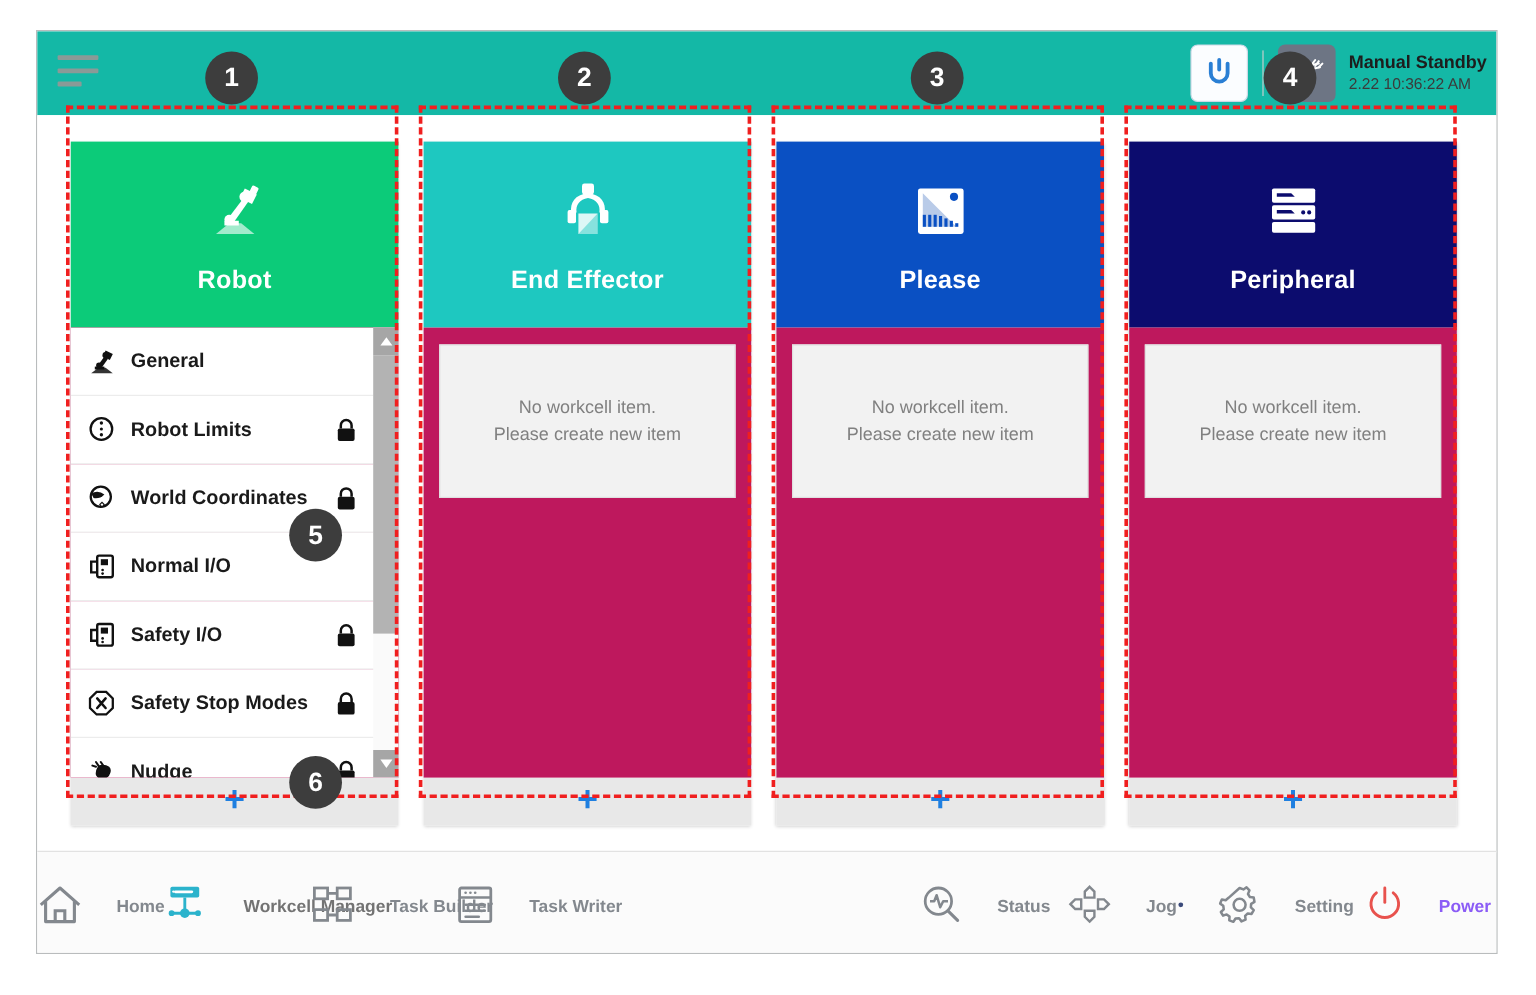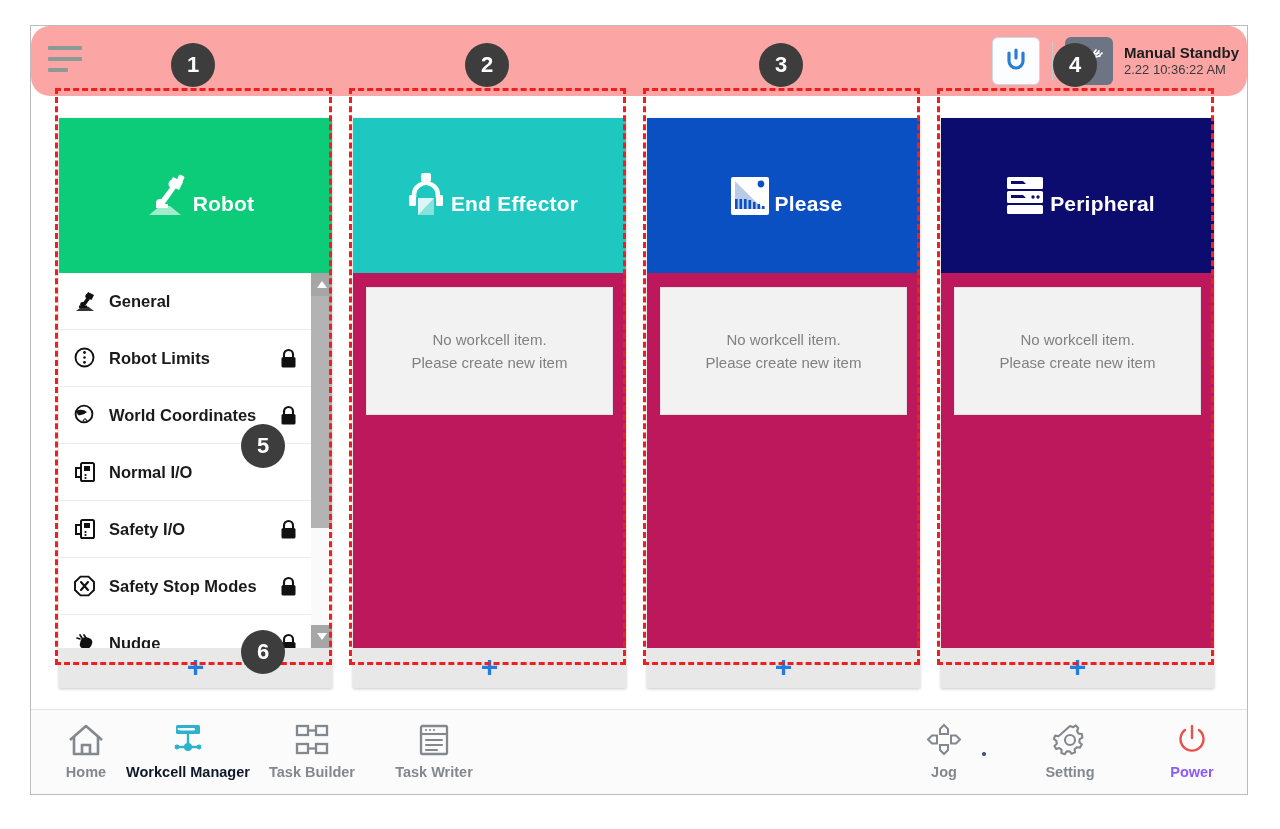--- a/index.html
+++ b/index.html
@@ -14,22 +14,21 @@
     width: 1218px; height: 770px;
     background: #ffffff;
     border: 1px solid #b9bcbd;
     overflow: hidden;
   }
 
   
   .header {
     position: absolute; left: 0; top: 0;
     width: 100%; height: 70px;
-    background: #fca5a5;
-    border-radius: 19px;
+    background: #14b8a6;
   }
   .hamburger {
     position: absolute; left: 17px; top: 16px;
     width: 40px; height: 34px;
     display: flex; flex-direction: column; justify-content: center; gap: 7px;
     cursor: pointer;
   }
   .hamburger i { display:block; height: 4px; background: #8a9a97; border-radius: 1px; }
   .hamburger i:nth-child(1) { width: 34px; }
   .hamburger i:nth-child(2) { width: 34px; }
@@ -76,21 +75,21 @@
     box-shadow: 0 1px 3px rgba(0,0,0,0.22);
     display: flex; flex-direction: column;
   }
   #card-0 { left: 28px; }
   #card-1 { left: 322px; }
   #card-2 { left: 616px; }
   #card-3 { left: 910px; }
 
   .card-head {
     height: 155px; flex: 0 0 155px;
-    display: flex; flex-direction: row;
+    display: flex; flex-direction: column;
     align-items: center; justify-content: center;
     cursor: pointer;
   }
   .card-head .ci { height: 60px; display:flex; align-items:center; justify-content:center; }
   .card-head .ct {
     margin-top: 16px;
     font-size: 21px; font-weight: bold; color: #ffffff;
     letter-spacing: .2px;
   }
 
@@ -154,29 +153,30 @@
   
   .botnav {
     position: absolute; left: 0; bottom: 0;
     width: 100%; height: 85px;
     background: #fbfbfb;
     border-top: 1px solid #e2e2e2;
   }
   .nav-item {
     position: absolute; top: 10px;
     width: 110px; height: 68px;
-    display: flex; flex-direction: column; align-items: center; justify-content: flex-start;
+    display: flex; flex-direction: row; align-items: center; justify-content: flex-start;
     cursor: pointer;
+    gap: 28px;
   }
   .nav-item .ni { height: 40px; display: flex; align-items: center; justify-content: center; }
   .nav-item .nl {
     margin-top: 4px; font-size: 14.5px; font-weight: bold;
     color: #83888e; white-space: nowrap;
   }
-  .nav-item.active .nl { color: #0f172a; }
+  .nav-item.active .nl { color: #737373; }
   .nav-item.power .nl { color: #8b5cf6; }
   .nav-dot {
     position: absolute; width: 4px; height: 4px; border-radius: 50%;
     background: #3a4a7a; left: 951px; top: 42px;
   }
 
   
   .ann-box {
     position: absolute;
     border: 3px dashed #f01f1f;
@@ -545,20 +545,30 @@
           <g stroke="#83888e" stroke-width="2.1" stroke-linecap="round">
             <path d="M9 17 H25"></path>
               <path d="M9 22 H25"></path>
               <path d="M9 27 H20"></path>
           </g>
         </svg>
       </span>
       <span class="nl">Task Writer</span>
     </div>
 
+    <div class="nav-item" style="left:736px">
+      <span class="ni">
+        <svg width="36" height="34" viewBox="0 0 36 34">
+          <circle cx="15" cy="14" r="11" fill="none" stroke="#83888e" stroke-width="2.3"></circle>
+          <path d="M8 14 h3.5 l2 -5 3 10 2.5 -5 H23" fill="none" stroke="#83888e" stroke-width="2.1" stroke-linejoin="round"></path>
+          <path d="M23 22 L31 30" stroke="#83888e" stroke-width="2.6" stroke-linecap="round"></path>
+        </svg>
+      </span>
+      <span class="nl">Status</span>
+    </div>
 
     <div class="nav-item" style="left:858px">
       <span class="ni">
         <svg width="38" height="34" viewBox="0 0 38 34">
           <g fill="none" stroke="#83888e" stroke-width="2">
             <path d="M19 2 l4 4 v5 h-8 V6 z"></path>
             <path d="M19 31 l4 -4 v-5 h-8 v5 z"></path>
             <path d="M3 16.5 l4 -4 h5 v8 H7 z"></path>
             <path d="M35 16.5 l-4 -4 h-5 v8 h5 z"></path>
           </g>

